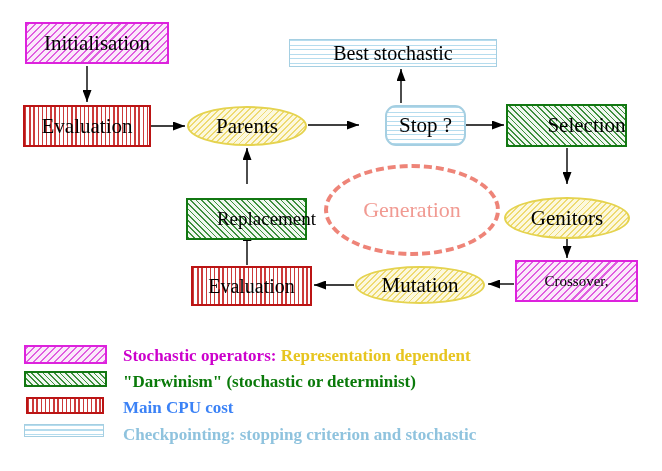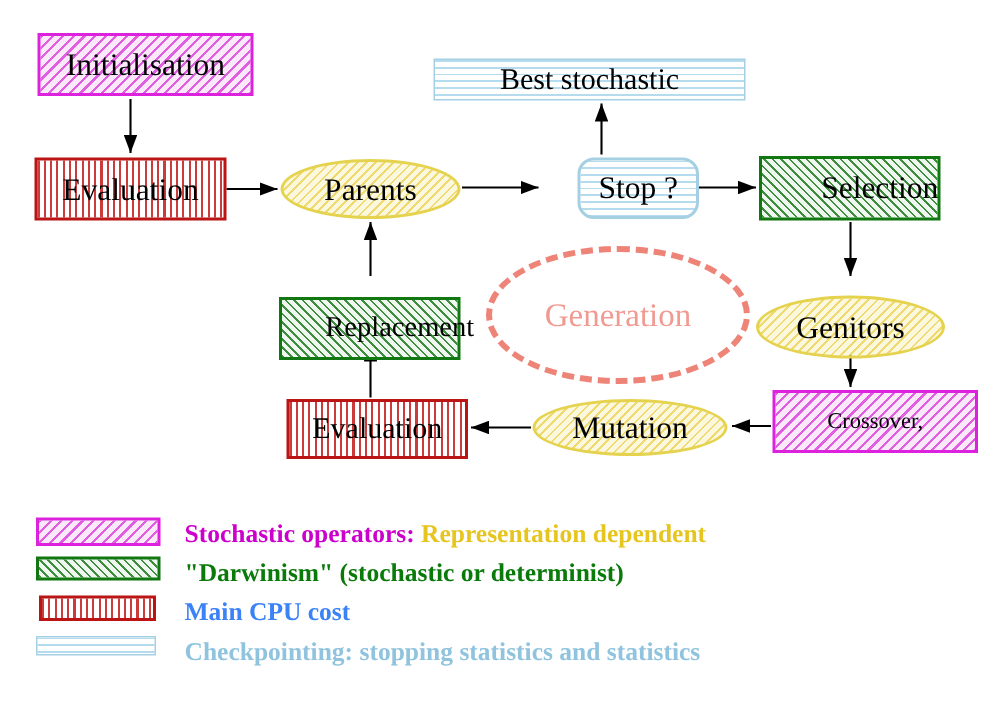--- a/index.html
+++ b/index.html
@@ -42,21 +42,21 @@
   .n-stop{left:361px;top:105px;width:81px;height:41px;border-radius:11px;margin-left:24px;}
   .n-selection{left:506px;top:104px;width:121px;height:43px;}
   .n-replacement{left:186px;top:198px;width:121px;height:42px;font-size:19px;}
   .n-generation{
     left:324px;top:164px;width:176px;height:92px;border:4px dashed #ee8478;
     border-radius:50%;color:#f19a92;font-size:22px;background:transparent;
   }
   .n-genitors{left:504px;top:197px;width:126px;height:42px;}
   .n-eval-bottom{left:191px;top:266px;width:121px;height:40px;font-size:20px;}
   .n-offspring{left:355px;top:266px;width:130px;height:38px;}
-  .n-crossover{left:515px;top:260px;width:137px;height:42px;font-size:15px;flex-direction:row;line-height:1.25;}
+  .n-crossover{left:515px;top:260px;width:123px;height:42px;font-size:15px;flex-direction:row;line-height:1.25;}
   
   .swatch{position:absolute;box-sizing:border-box;}
   .sw1{left:24px;top:345px;width:83px;height:19px;}
   .sw2{left:24px;top:371px;width:83px;height:16px;}
   .sw3{left:26px;top:397px;width:78px;height:17px;}
   .sw4{left:24px;top:424px;width:80px;height:13px;border-width:1px;}
   .legend-text{
     position:absolute;left:123px;font-size:17px;font-weight:bold;white-space:nowrap;
   }
   .lt1{top:346px;color:#cc00cc;}
@@ -105,15 +105,15 @@
   </div>
 
   <div class="swatch magenta-hatch sw1"></div>
   <div class="swatch green-hatch sw2"></div>
   <div class="swatch red-stripes sw3"></div>
   <div class="swatch cyan-stripes sw4"></div>
 
   <div class="legend-text lt1"><span>Stochastic operators:</span><span class="sub"> Representation dependent</span></div>
   <div class="legend-text lt2">"Darwinism" (stochastic or determinist)</div>
   <div class="legend-text lt3">Main CPU cost</div>
-  <div class="legend-text lt4">Checkpointing: stopping statistics and statistics</div>
+  <div class="legend-text lt4">Checkpointing: stopping criterion and stochastic</div>
 
 </div>
 
 </body></html>

